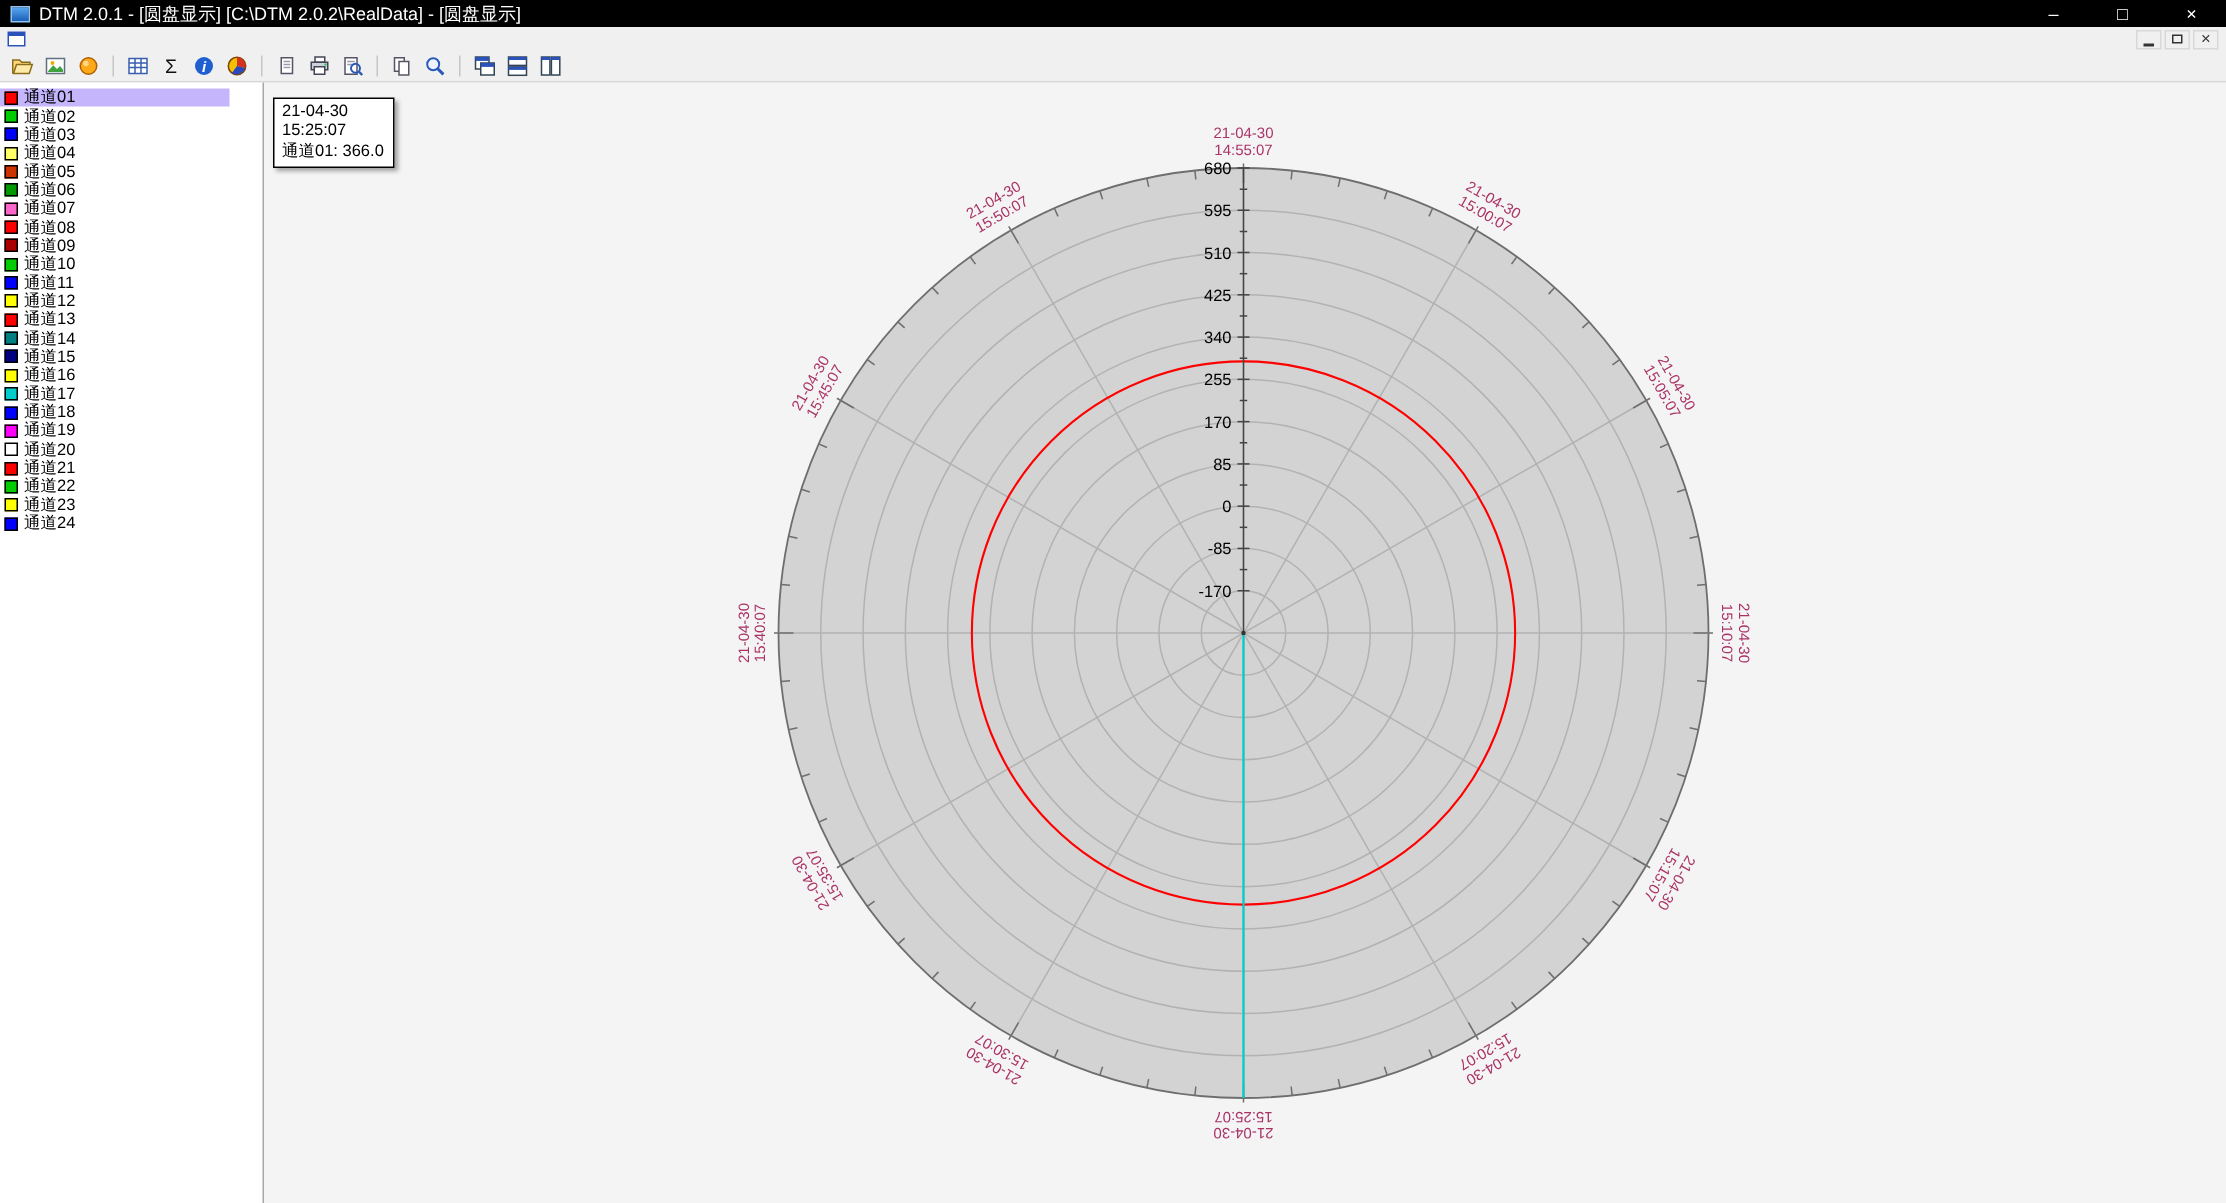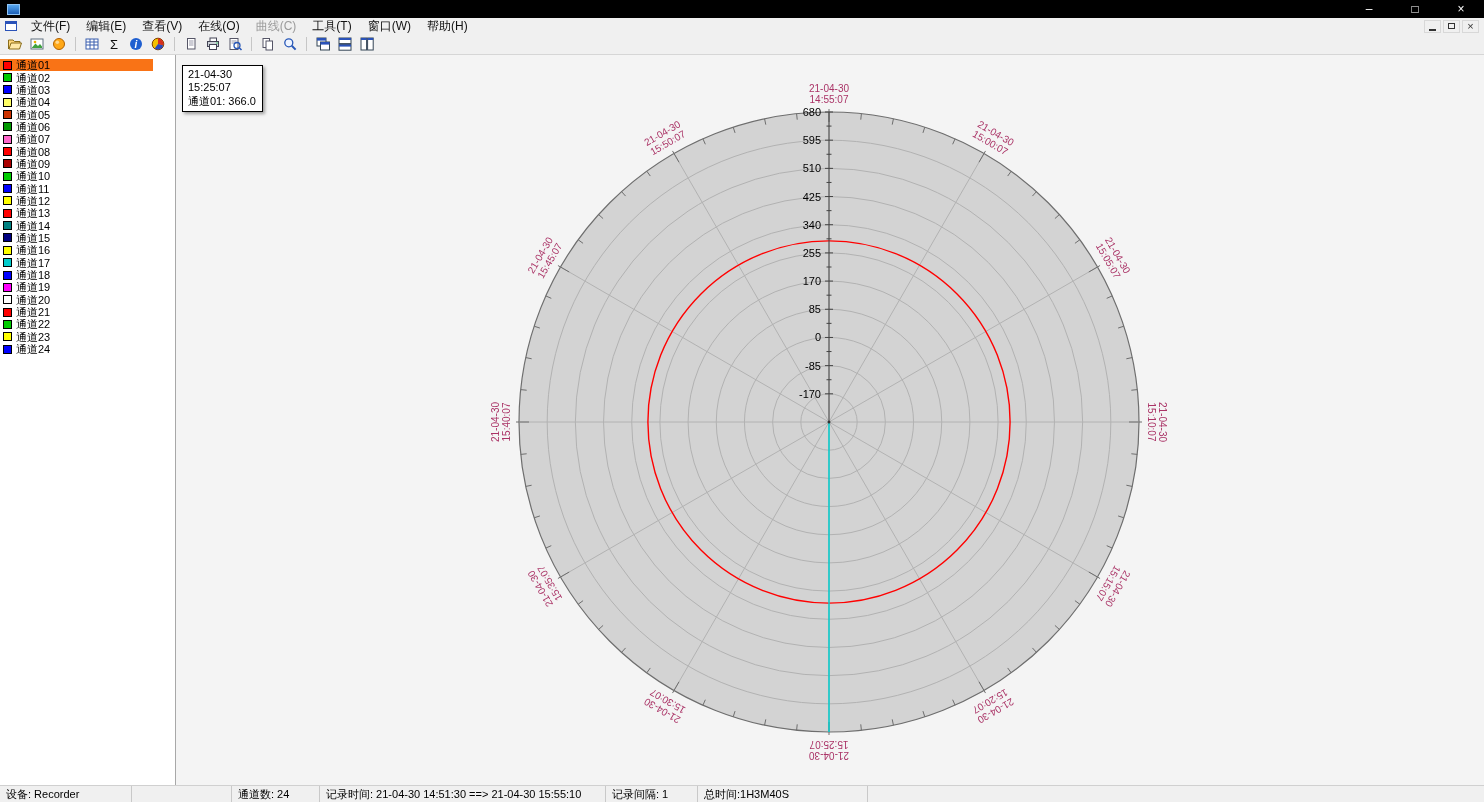--- a/index.html
+++ b/index.html
@@ -32,21 +32,21 @@
   
   .toolbar{height:20px;background:#f0f0f0;border-bottom:1px solid #d6d6d6;display:flex;align-items:center;padding-left:4px;flex:0 0 auto;}
   .tb-btn{width:20px;height:18px;display:flex;align-items:center;justify-content:center;margin:0 1px;cursor:default;}
   .tb-btn svg{display:block;}
   .tb-sep{width:1px;height:14px;background:#c6c6c6;margin:0 5px;}
 
   
   .content{flex:1 1 auto;display:flex;min-height:0;position:relative;}
   .sidebar{width:176px;flex:0 0 auto;background:#ffffff;border-right:1px solid #a8a8a8;box-sizing:border-box;padding-top:4px;overflow:hidden;}
   .ch-row{height:12.35px;display:flex;align-items:center;padding-left:3px;font-size:11px;line-height:12px;color:#000;width:150px;cursor:default;}
-  .ch-row.selected{background:#f97316;}
+  .ch-row.selected{background:#c4b5fd;}
   .chip{width:9px;height:9px;border:1px solid #000;box-sizing:border-box;margin-right:4px;flex:0 0 auto;}
   .ch-label{white-space:nowrap;}
 
   .chart-area{flex:1 1 auto;position:relative;background:#f4f4f4;overflow:hidden;}
   #polar-chart{position:absolute;left:303px;top:17px;}
 
   .tooltip{
     position:absolute;left:6px;top:10px;background:#ffffff;border:1px solid #000;
     padding:2px 6px 3px 5px;font-size:11px;line-height:1.22;color:#000;
     box-shadow:2px 2px 3px rgba(0,0,0,0.35);white-space:nowrap;z-index:5;
@@ -62,39 +62,30 @@
   .seg:nth-child(5){width:92px;}
   .seg:nth-child(6){width:170px;}
 </style>
 </head>
 <body>
 
 <div class="app">
 
   <div class="titlebar">
     <div class="app-icon"></div>
+    <div class="title-text">DTM 2.0.1 - [圆盘显示] [C:\DTM 2.0.2\RealData] - [圆盘显示]</div>
     <div class="win-btns">
       <div class="win-btn">–</div>
       <div class="win-btn">□</div>
       <div class="win-btn">×</div>
     </div>
   </div>
 
   <div class="menubar">
     <div class="mdi-icon"></div>
-    <div class="menu-items" id="menu-items">
-        <div class="menu-item">文件(F)</div>
-        <div class="menu-item">编辑(E)</div>
-        <div class="menu-item">查看(V)</div>
-        <div class="menu-item">在线(O)</div>
-        <div class="menu-item disabled">曲线(C)</div>
-        <div class="menu-item">工具(T)</div>
-        <div class="menu-item">窗口(W)</div>
-        <div class="menu-item">帮助(H)</div>
-      </div>
     <div class="mdi-controls">
       <div class="mdi-btn">
           <span class="mdi-min"></span>
         </div>
       <div class="mdi-btn">
           <span class="mdi-res"></span>
         </div>
       <div class="mdi-btn">×</div>
     </div>
   </div>
@@ -465,22 +456,14 @@
           </g>
         </svg>
       <div class="tooltip">
         <div>21-04-30</div>
         <div>15:25:07</div>
         <div>通道01: 366.0</div>
       </div>
     </div>
   </div>
 
-  <div class="statusbar" id="status-segs">
-      <div class="seg">设备: Recorder</div>
-      <div class="seg"></div>
-      <div class="seg">通道数: 24</div>
-      <div class="seg">记录时间: 21-04-30 14:51:30 ==&gt; 21-04-30 15:55:10</div>
-      <div class="seg">记录间隔: 1</div>
-      <div class="seg">总时间:1H3M40S</div>
-    </div>
 
 </div>
 
 </body></html>

